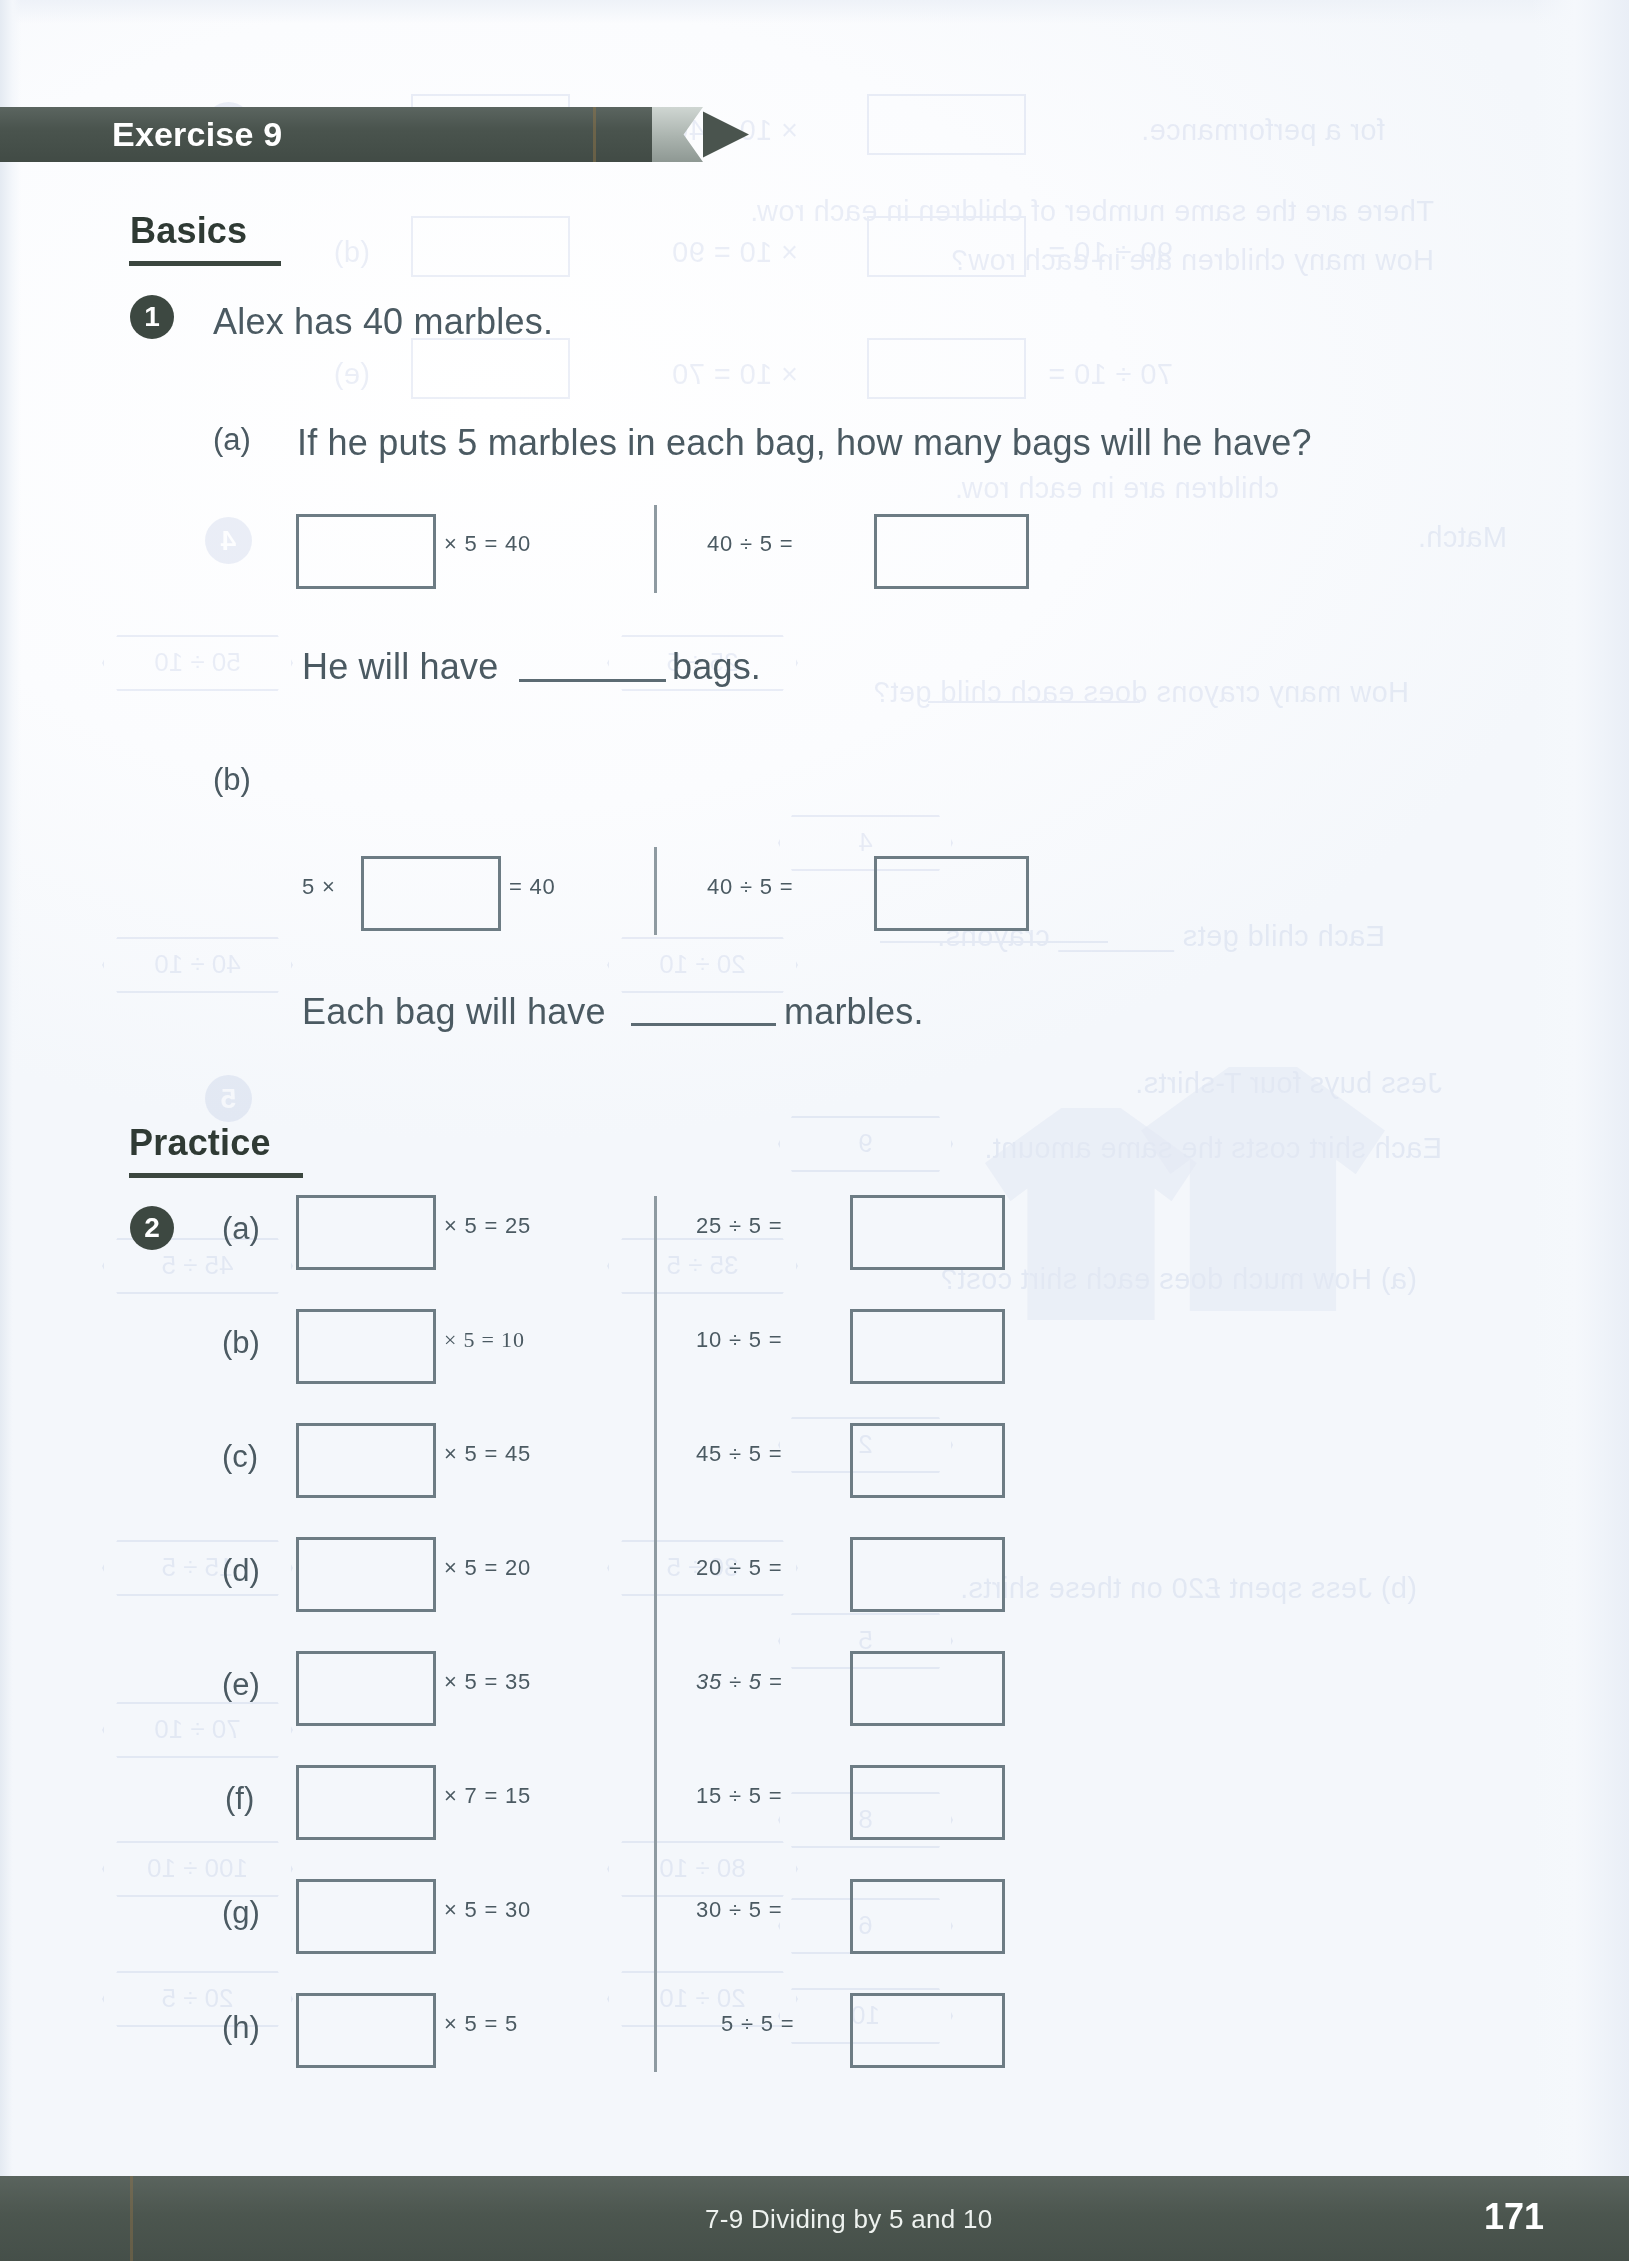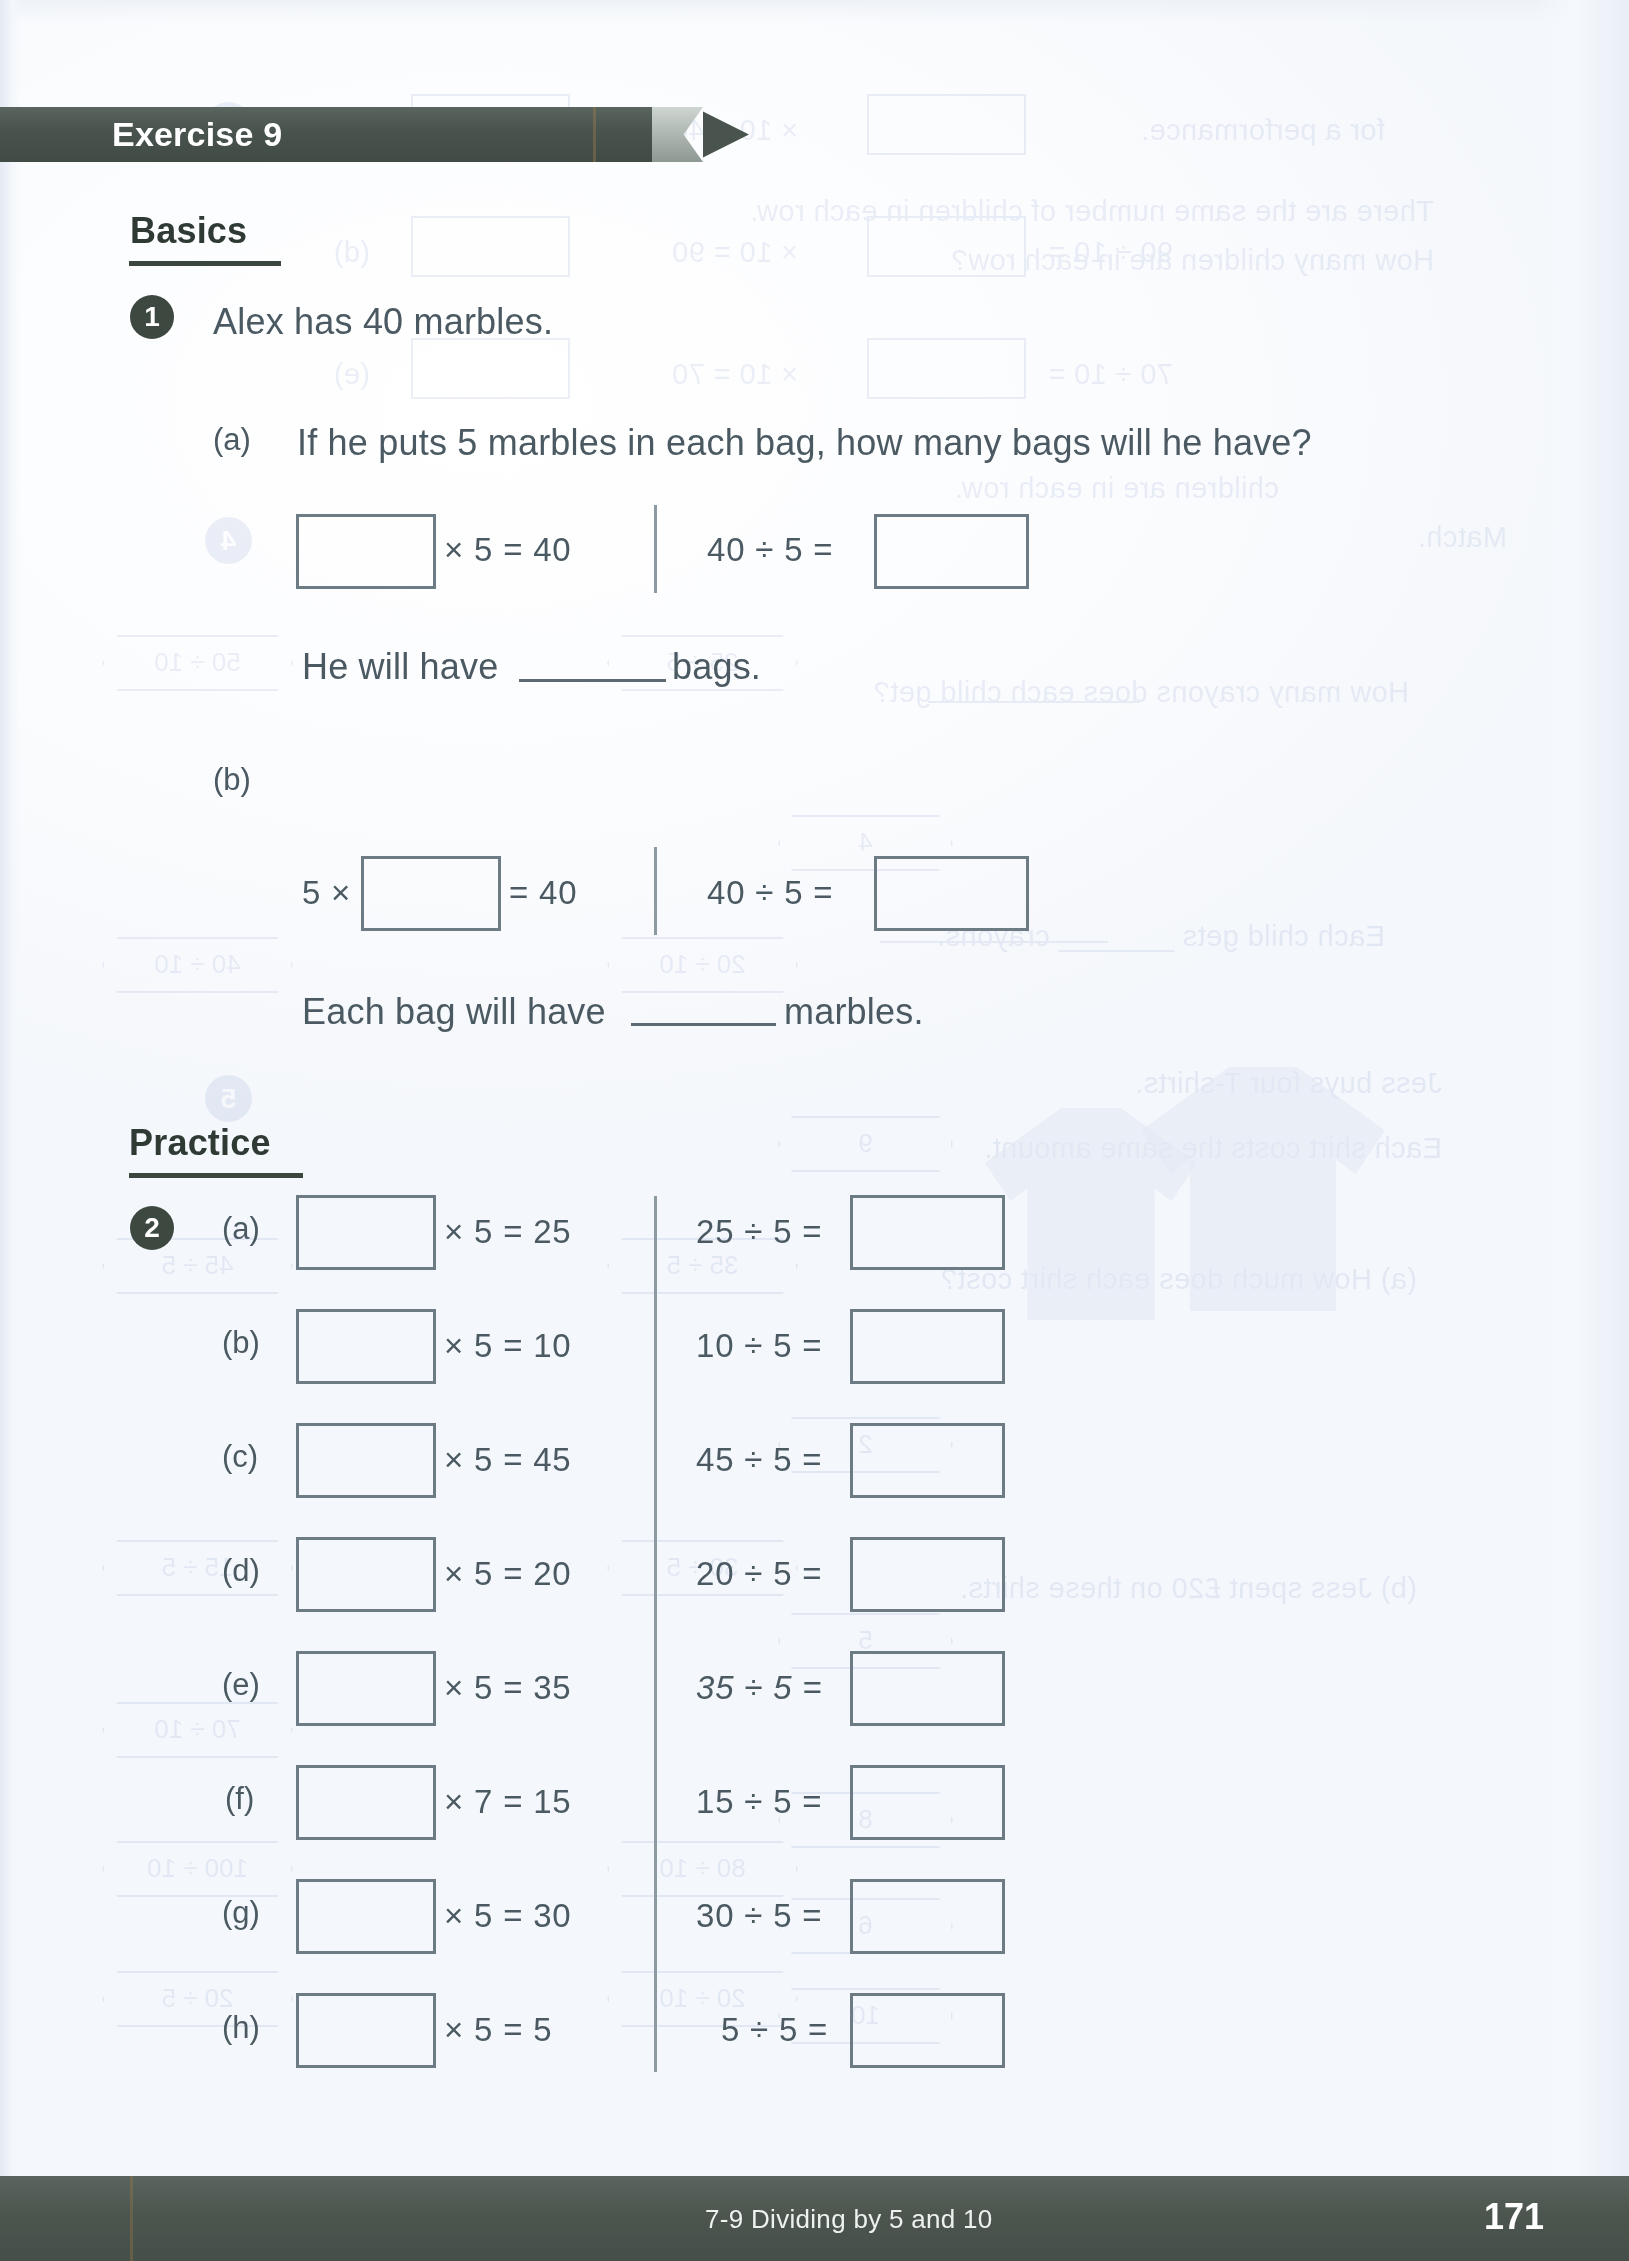--- a/index.html
+++ b/index.html
@@ -180,21 +180,21 @@
     letter-spacing: 0.2px;
   }
   .blabel {
     position: absolute;
     font-size: 31px;
     color: #4b5a62;
     white-space: nowrap;
   }
   .eq {
     position: absolute;
-    font-size: 33px;
+    font-size: 22px;
     color: #4b5a62;
     white-space: nowrap;
     letter-spacing: 0.8px;
     text-align: right;
   }
 
   
   .abox {
     position: absolute;
     border: 3.3px solid #6d7c84;
@@ -371,21 +371,21 @@
   <div class="vdiv" style="left:654px; top:1196px; height:876px;"></div>
 
   <div class="blabel" style="left:222px; top:1211px;">(a)</div>
   <div class="abox" style="left:296px; top:1195px; width:134px; height:69px;"></div>
   <div class="eq" style="left:444px; top:1213px;">× 5 = 25</div>
   <div class="eq" style="left:696px; top:1213px;">25 ÷ 5 =</div>
   <div class="abox" style="left:850px; top:1195px; width:149px; height:69px;"></div>
 
   <div class="blabel" style="left:222px; top:1325px;">(b)</div>
   <div class="abox" style="left:296px; top:1309px; width:134px; height:69px;"></div>
-  <div class="eq" style="left:444px; top:1327px;">× 5 = 10</div>
+  <div class="eq" style="left:444px; top:1327px;font-family:Liberation Serif, serif;">× 5 = 10</div>
   <div class="eq" style="left:696px; top:1327px;">10 ÷ 5 =</div>
   <div class="abox" style="left:850px; top:1309px; width:149px; height:69px;"></div>
 
   <div class="blabel" style="left:222px; top:1439px;">(c)</div>
   <div class="abox" style="left:296px; top:1423px; width:134px; height:69px;"></div>
   <div class="eq" style="left:444px; top:1441px;">× 5 = 45</div>
   <div class="eq" style="left:696px; top:1441px;">45 ÷ 5 =</div>
   <div class="abox" style="left:850px; top:1423px; width:149px; height:69px;"></div>
 
   <div class="blabel" style="left:222px; top:1553px;">(d)</div>

